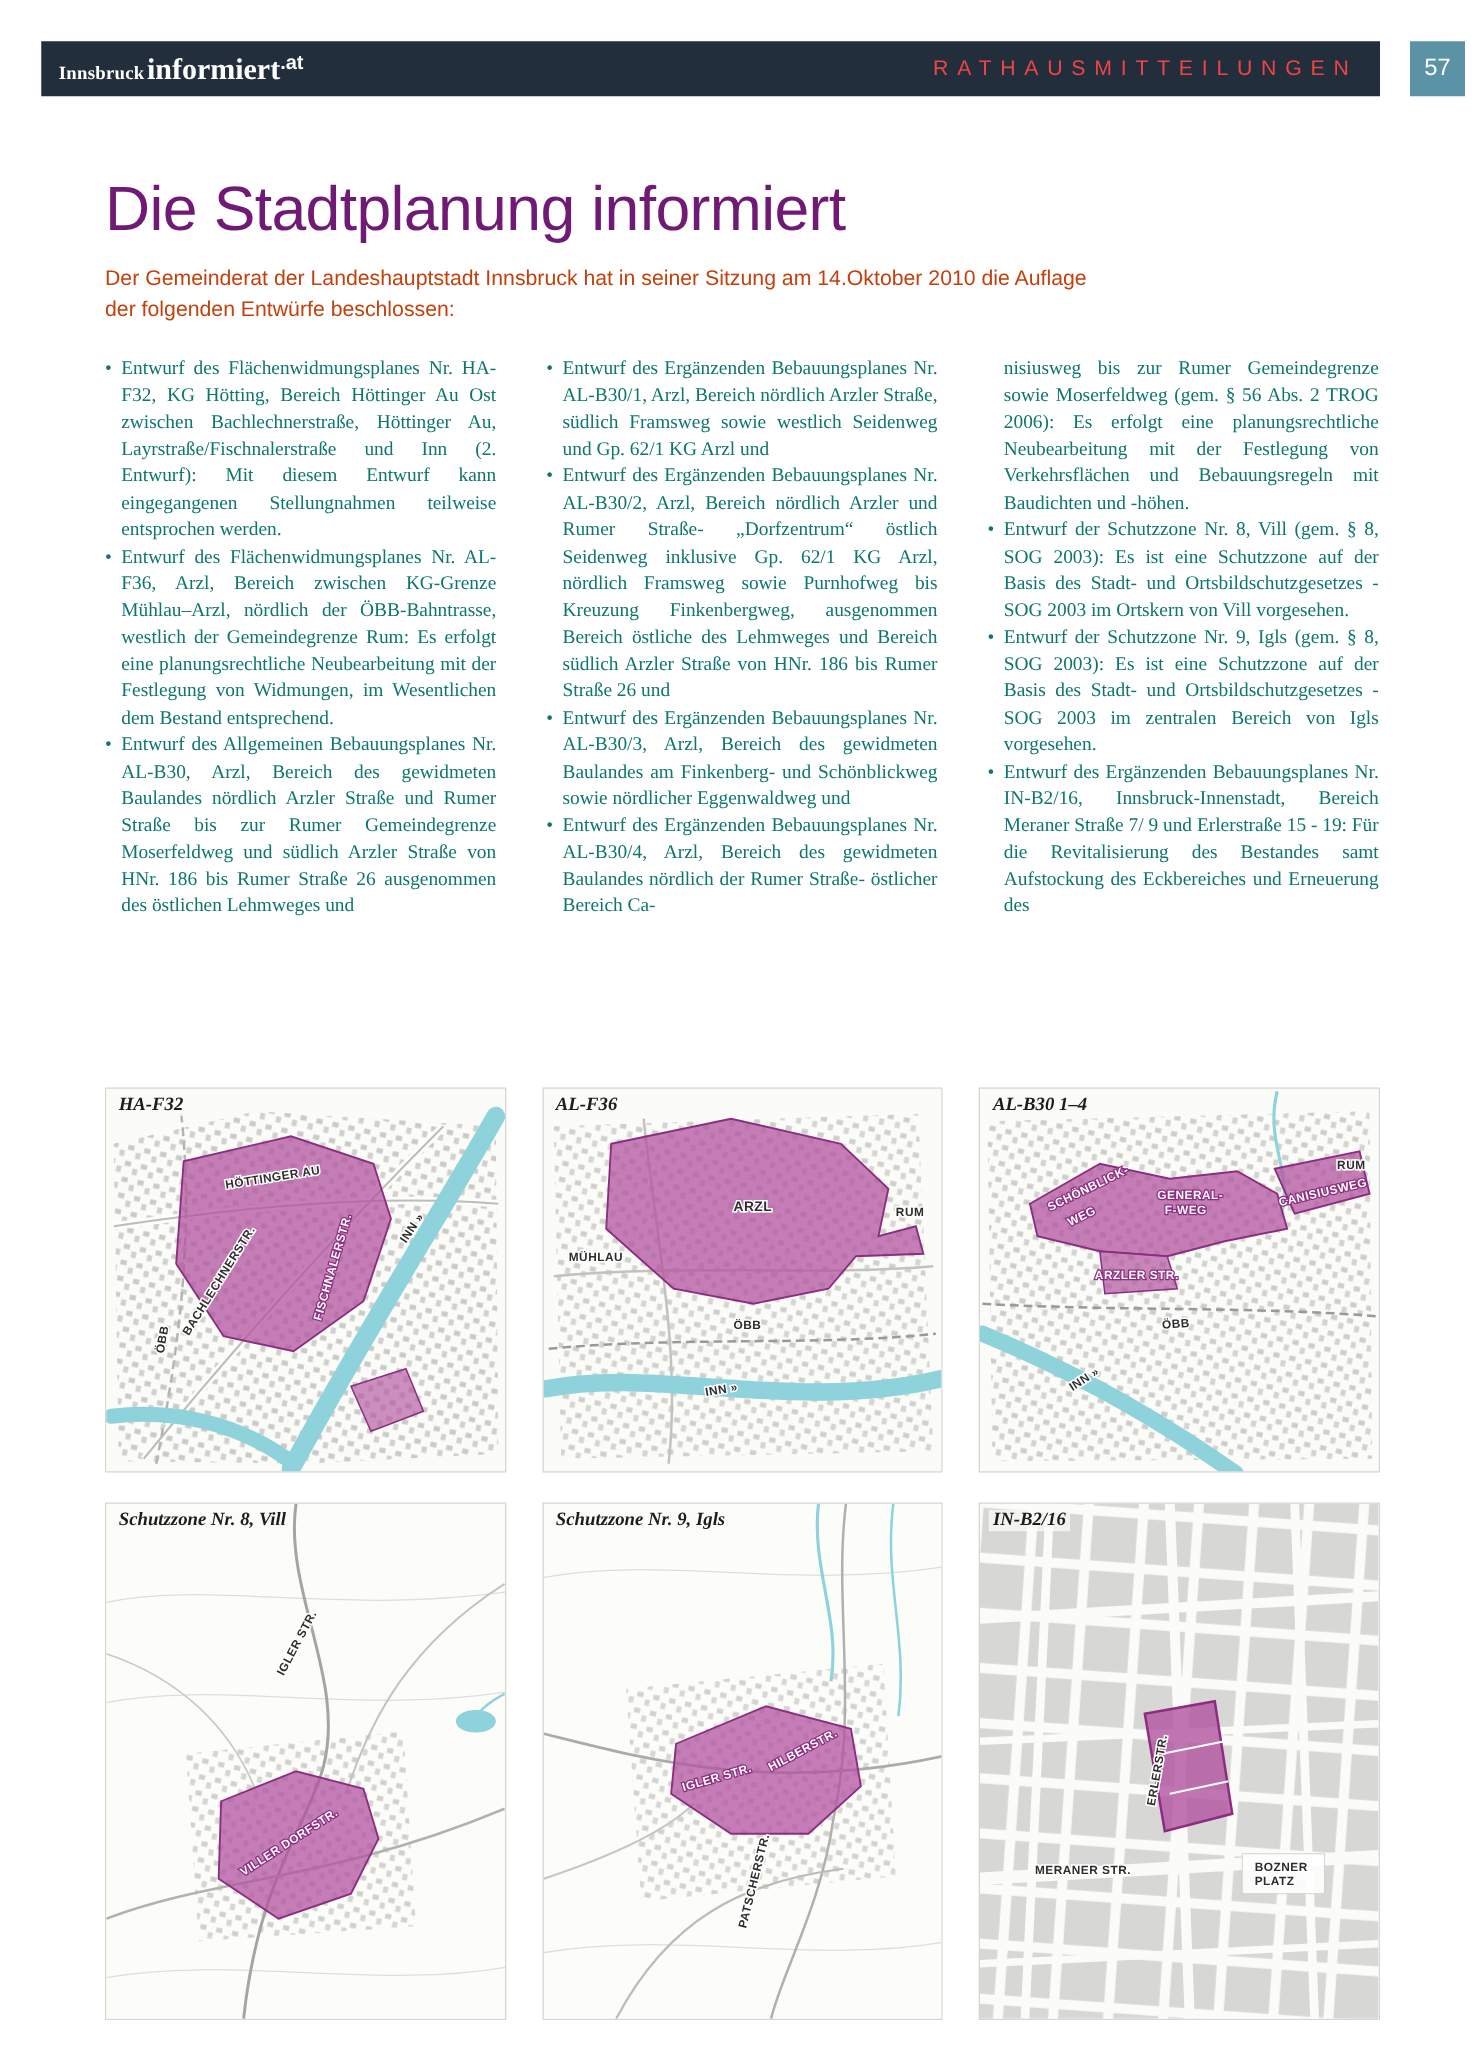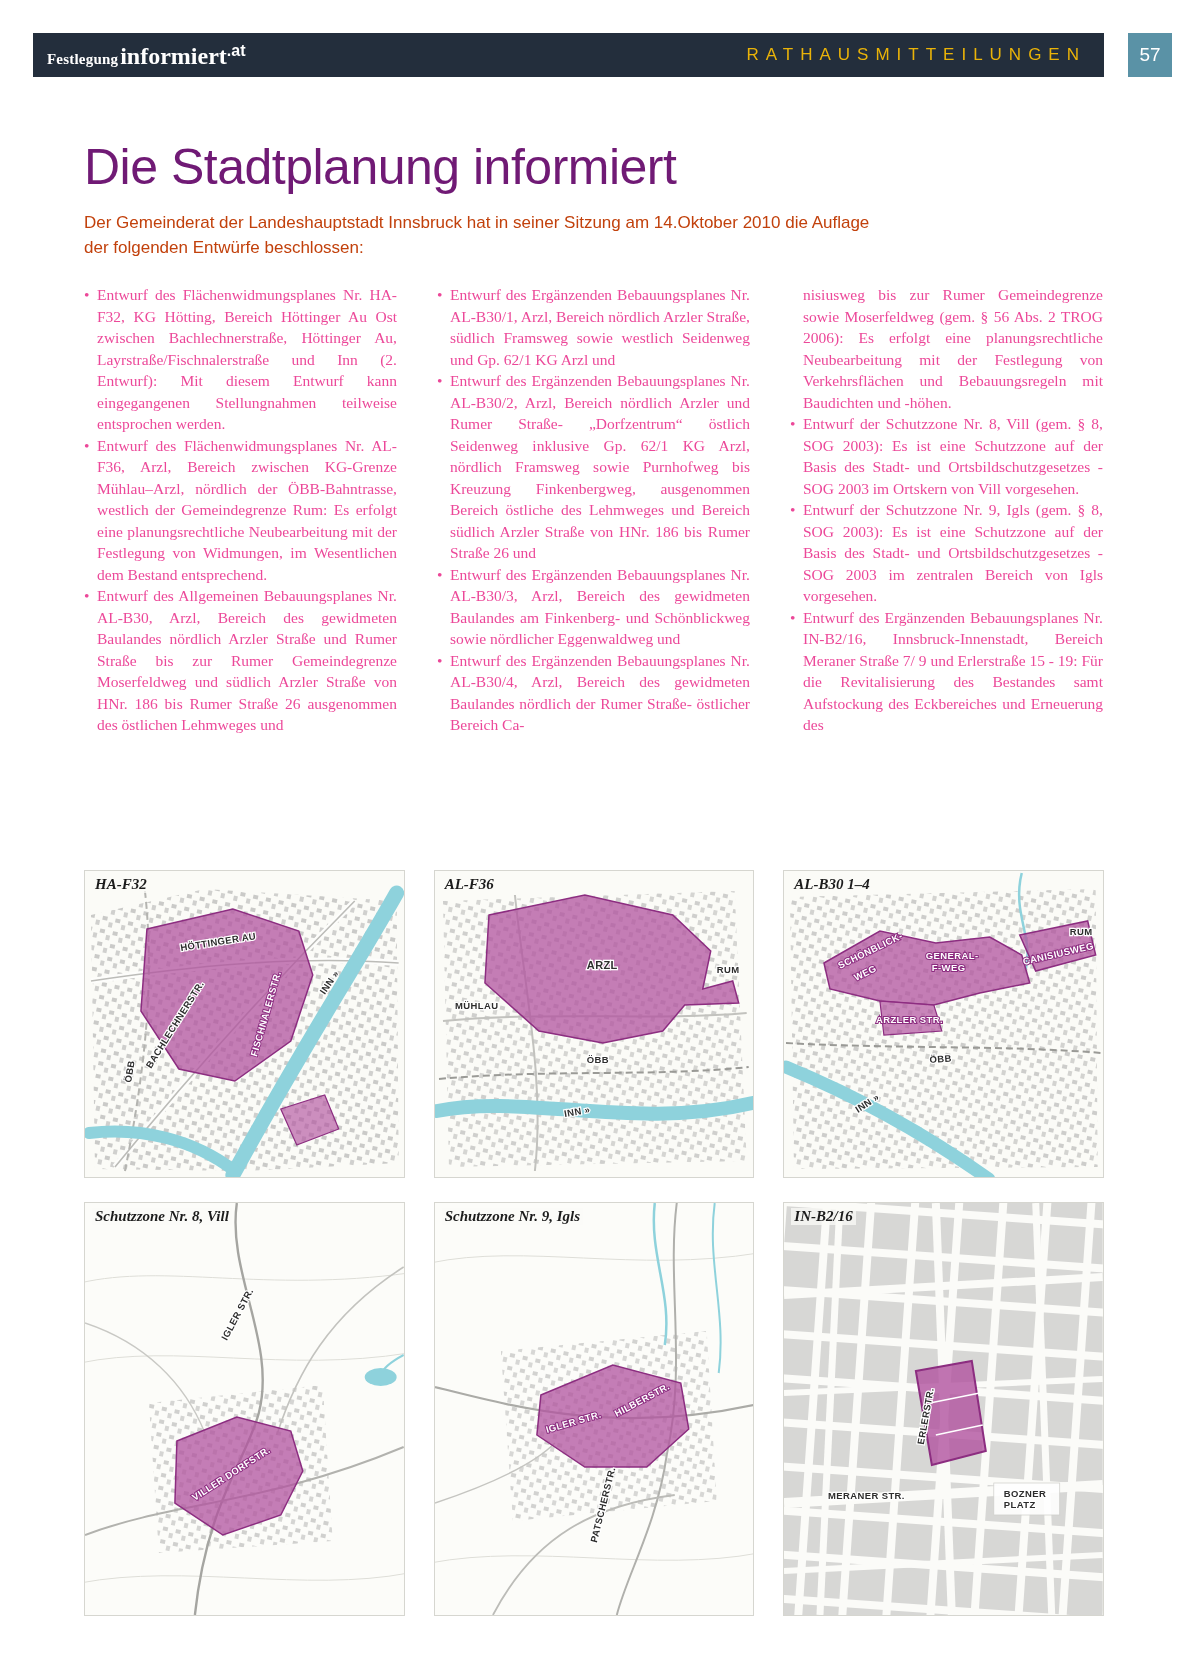--- a/index.html
+++ b/index.html
@@ -8,34 +8,34 @@
 
   
   .topbar{position:absolute;left:33px;top:33px;width:1071px;height:44px;background:#232e3c;
           display:flex;align-items:center;justify-content:space-between;box-sizing:border-box;
           padding:0 18px 0 14px;}
   .logo{color:#fff;white-space:nowrap;line-height:1;}
   .logo-a{font-family:"Liberation Serif",serif;font-weight:700;font-size:15px;letter-spacing:.2px;}
   .logo-b{font-family:"Liberation Serif",serif;font-weight:700;font-size:24px;margin-left:2px;}
   .logo-c{font-family:Liberation Sans, sans-serif;font-weight:700;font-size:16px;vertical-align:8px;}
   .section{font-family:"Liberation Sans",sans-serif;font-size:17px;letter-spacing:7px;
-           color:#eab308;font-weight:400;}
+           color:#ef4444;font-weight:400;}
   .pagenum{position:absolute;left:1128px;top:33px;width:44px;height:44px;background:#5a92a6;
            color:#ffffff;display:flex;align-items:center;justify-content:center;
            font-family:"Liberation Sans",sans-serif;font-size:19px;}
 
   
   .headline{position:absolute;left:84px;top:138px;margin:0;font-family:"Liberation Sans",sans-serif;
             font-size:50px;font-weight:400;color:#701a75;letter-spacing:-.5px;}
   .intro{position:absolute;left:84px;top:211px;width:790px;margin:0;
          font-family:"Liberation Sans",sans-serif;font-size:17px;line-height:1.45;color:#c2410c;}
 
   
   .cols{position:absolute;left:84px;top:284px;width:1020px;display:flex;gap:40px;}
-  .col{width:313px;font-size:15.5px;line-height:21.5px;text-align:justify;color:#ec4899;
+  .col{width:313px;font-size:15.5px;line-height:21.5px;text-align:justify;color:#0f766e;
        hyphens:auto;}
   .col p{margin:0;}
   .bullet{position:relative;padding-left:13px;}
   .bullet::before{content:"\2022";position:absolute;left:0;top:0;}
   .cont{padding-left:13px;}
 
   
   .maps{position:absolute;left:84px;top:870px;width:1020px;display:grid;
         grid-template-columns:repeat(3,1fr);column-gap:29px;row-gap:24px;}
   .map{position:relative;margin:0;background:#fbfbf7;border:1px solid #d6d6d0;box-sizing:border-box;}
@@ -61,21 +61,21 @@
     </pattern>
     <pattern id="blocks" width="44" height="44" patternUnits="userSpaceOnUse" patternTransform="rotate(4)">
       <rect x="3" y="3" width="36" height="36" fill="#9c9c9c"></rect>
     </pattern>
   </defs>
 </svg>
 
 <div class="page">
 
   <div class="topbar">
-    <div class="logo"><span class="logo-a">Festlegung</span><span class="logo-b">informiert</span><span class="logo-c">.at</span></div>
+    <div class="logo"><span class="logo-a">Innsbruck</span><span class="logo-b">informiert</span><span class="logo-c">.at</span></div>
     <div class="section">RATHAUSMITTEILUNGEN</div>
   </div>
   <div class="pagenum">57</div>
 
   <h1 class="headline">Die Stadtplanung informiert</h1>
   <p class="intro">Der Gemeinderat der Landeshauptstadt Innsbruck hat in seiner Sitzung am 14.Oktober 2010 die Auflage der folgenden Entwürfe beschlossen:</p>
 
   <div class="cols">
     <div class="col">
       <p class="bullet">Entwurf des Flächenwidmungsplanes Nr. HA-F32, KG Hötting, Bereich Höttinger Au Ost zwischen Bachlechnerstraße, Höttinger Au, Layrstraße/Fischnalerstraße und Inn (2. Entwurf): Mit diesem Entwurf kann eingegangenen Stellungnahmen teilweise entsprochen werden.</p>

